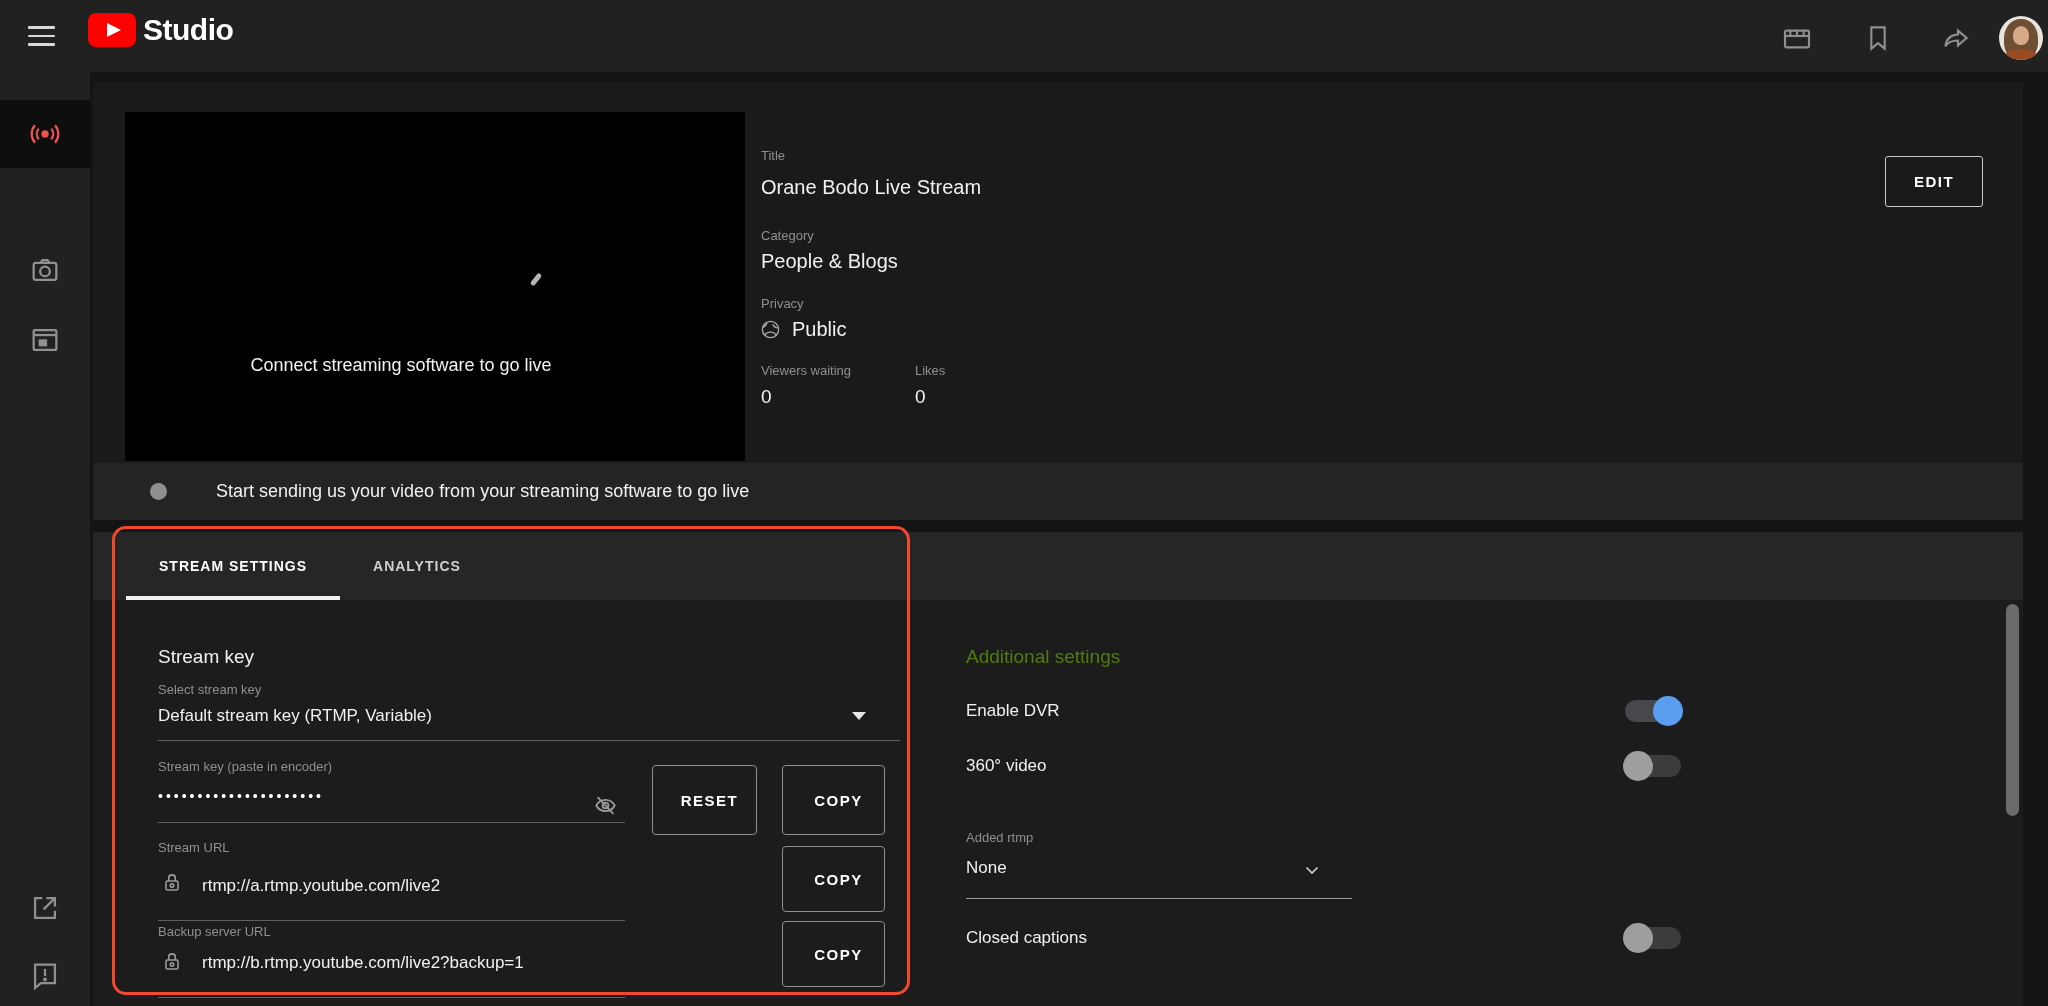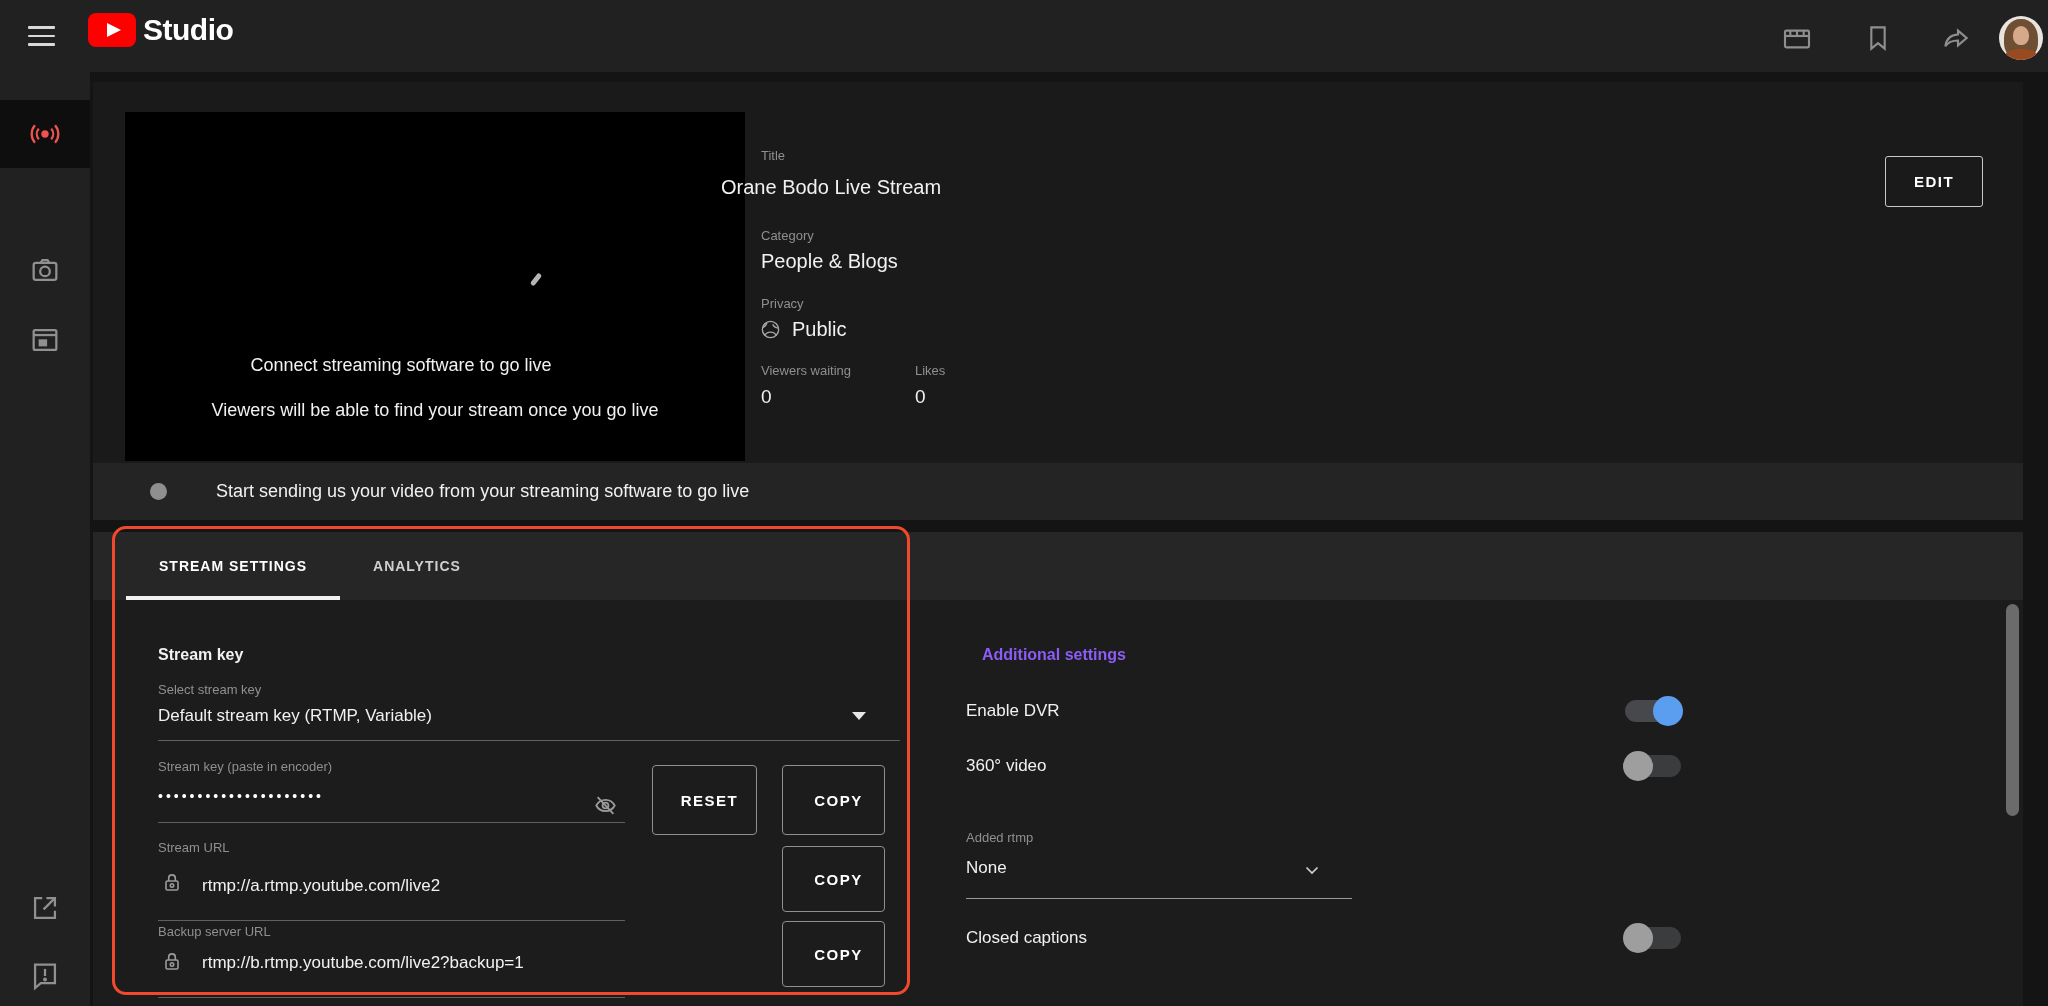--- a/index.html
+++ b/index.html
@@ -53,21 +53,21 @@
 
   
   .tabs { position:absolute; left:93px; top:532px; width:1930px; height:68px; background:#262626; display:flex; padding-left:33px; }
   .tab { position:relative; height:68px; padding:0 33px; display:flex; align-items:center; font-size:14px; font-weight:bold; letter-spacing:1px; color:#cfcfcf; cursor:pointer; }
   .tab.active { color:#fff; }
   .tab.active::after { content:""; position:absolute; left:0; bottom:0; width:100%; height:4px; background:#f1f1f1; }
 
   .lower { position:absolute; left:93px; top:600px; width:1930px; height:406px; background:#1c1c1c; }
 
   
-  .sec-heading { position:absolute; font-size:16px; font-weight:700; color:#f1f1f1; }
+  .sec-heading { position:absolute; font-size:19px; font-weight:400; color:#f1f1f1; }
   .small-label { position:absolute; font-size:13px; color:#8f8f8f; }
   .field-value { position:absolute; font-size:17px; color:#f1f1f1; }
   .underline { position:absolute; height:1px; background:#5f5f5f; }
   .caret-down { position:absolute; width:0; height:0; border-left:7px solid transparent; border-right:7px solid transparent; border-top:8px solid #e6e6e6; cursor:pointer; }
   .masked { position:absolute; font-size:14px; letter-spacing:3px; color:#fff; }
   .ol-btn { position:absolute; background:transparent; border:1.5px solid #8f8f8f; border-radius:4px; color:#fff; font-size:15px; font-weight:bold; letter-spacing:1.5px; display:flex; align-items:center; justify-content:center; cursor:pointer; font-family:"Liberation Sans",sans-serif;padding-left:10px; }
   .inline-icon { position:absolute; }
   .inline-icon svg { fill:none; stroke:#9b9b9b; stroke-width:1.6; width:100%; height:100%; }
 
   
@@ -166,26 +166,25 @@
           <circle cx="12" cy="14.4" r="0.6" fill="#909090"></circle>
         </svg>
     </div>
   </div>
 
   <div class="card1"></div>
 
   <div class="preview">
     <div class="spinner-dash"></div>
     <div class="pv-line1">Connect streaming software to go live</div>
-    <div class="pv-line2">Viewers will be able to find your stream once you go live</div>
     <div class="pv-link">STREAM SETUP HELP</div>
   </div>
 
   <div class="meta-label" style="left:761px; top:148px;">Title</div>
-  <div class="meta-value" style="left:721px; top:176px;">Orane Bodo Live Stream</div>
+  <div class="meta-value" style="left:761px; top:176px;">Orane Bodo Live Stream</div>
 
   <div class="meta-label" style="left:761px; top:228px;">Category</div>
   <div class="meta-value" style="left:761px; top:250px;">People &amp; Blogs</div>
 
   <div class="meta-label" style="left:761px; top:296px;">Privacy</div>
   <div class="privacy-row">
     <svg viewBox="0 0 24 24">
         <circle cx="12" cy="12" r="8.5"></circle>
         <path d="M3.8 10c2.5-1 4-2.8 4.5-5.5"></path>
         <path d="M20.2 10.5c-3-.3-5-1.5-5.8-4"></path>
@@ -249,21 +248,21 @@
     <svg viewBox="0 0 24 24">
         <rect x="6" y="10" width="12" height="9" rx="1.5"></rect>
         <path d="M8.7 10V7.2a3.3 3.3 0 0 1 6.6 0V10"></path>
         <circle cx="12" cy="14.5" r="1.7"></circle>
       </svg>
   </div>
   <div class="field-value" style="left:202px; top:953px;">rtmp://b.rtmp.youtube.com/live2?backup=1</div>
   <div class="underline" style="left:158px; top:997px; width:467px;"></div>
   <button class="ol-btn" style="left:782px; top:921px; width:103px; height:66px;">COPY</button>
 
-  <div class="sec-heading" style="left:966px; top:646px; color:#8b5cf6;margin-left:16px;">Additional settings</div>
+  <div class="sec-heading" style="left:966px; top:646px; color:#4d7c0f;">Additional settings</div>
 
   <div class="setting-label" style="left:966px; top:701px;">Enable DVR</div>
   <div class="toggle on" style="left:1625px; top:700px;">
       <div class="knob"></div>
     </div>
 
   <div class="setting-label" style="left:966px; top:756px;">360° video</div>
   <div class="toggle off" style="left:1625px; top:755px;">
       <div class="knob"></div>
     </div>

